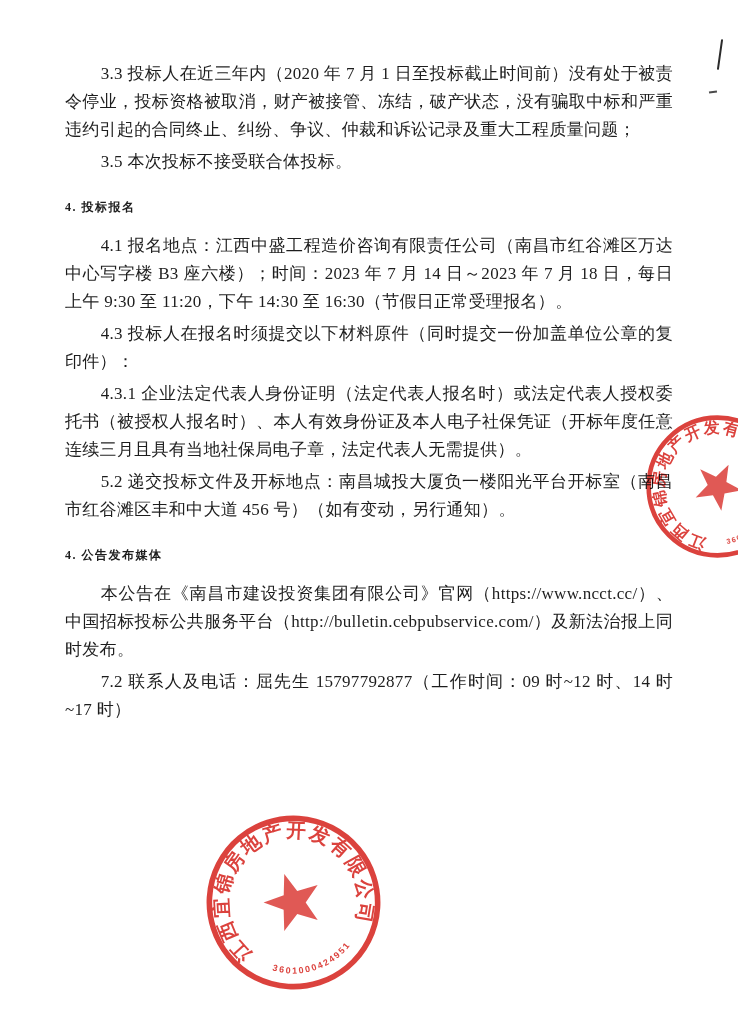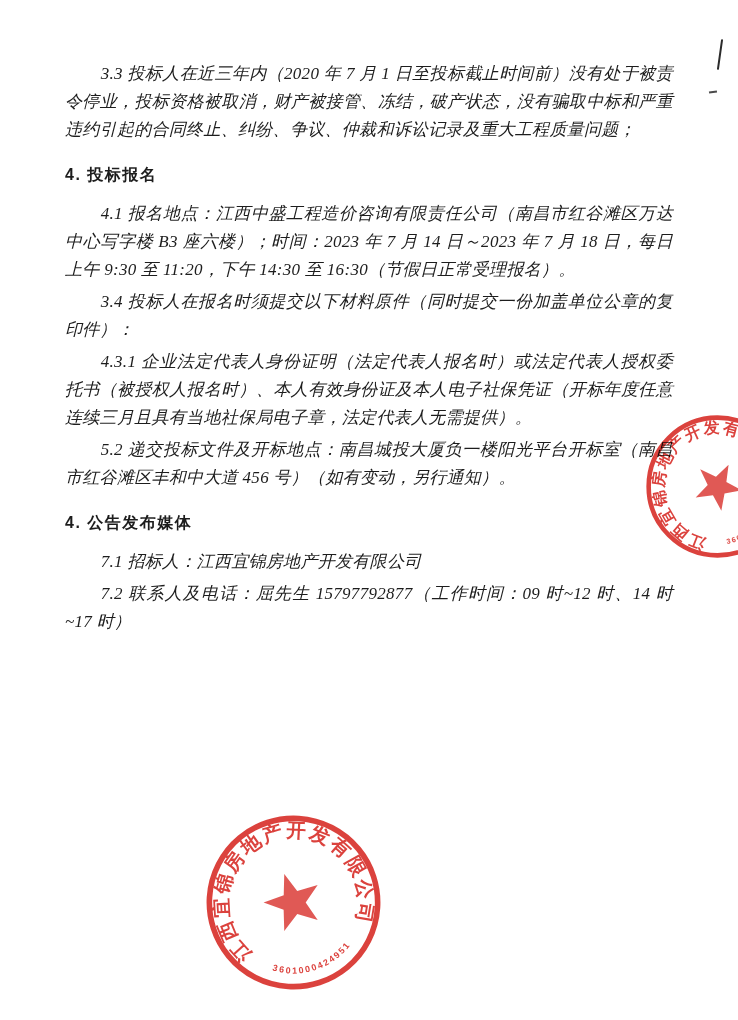--- a/index.html
+++ b/index.html
@@ -7,24 +7,24 @@
     width:738px; height:1020px; position:relative; overflow:hidden;
     background:#ffffff; color:#1d1d1d;
     font-family:"Liberation Serif", serif;
   }
   .content {
     position:absolute; left:65px; top:56px; width:612px;
     font-size:17px; line-height:28px;
     text-align:justify; text-justify:inter-ideograph;
     letter-spacing:0.3px;
   }
-  .para { margin:4px 4px 0 0; text-indent:2.1em;font-style:italic; }
+  .para { margin:4px 4px 0 0; text-indent:2.1em; }
   .heading {
-    font-family:Liberation Sans, sans-serif;
-    font-size:16px; font-weight:bold; line-height:28px;
+    font-family:Liberation Serif, serif;
+    font-size:12px; font-weight:bold; line-height:28px;
     margin:17px 0 11px 0; letter-spacing:1.5px;
   }
   .u { text-decoration:underline; text-underline-offset:3px; }
   .stamp { position:absolute; mix-blend-mode:multiply; opacity:0.93; }
   .stamp circle { stroke:#d9332e; fill:none; }
   .stamp polygon { fill:#d9332e; opacity:0.88; }
   .stamp .stamp-name-text {
     fill:#d9332e; font-family:"Liberation Sans", sans-serif;
     font-weight:bold; font-size:21px; letter-spacing:2.5px;
   }
@@ -41,31 +41,32 @@
   .pen-dash {
     position:absolute; left:709px; top:91px; width:8px; height:2px;
     background:#4a4a4a; transform:rotate(-8deg);
   }
 </style>
 </head>
 <body>
 
 <div class="content">
   <p class="para">3.3 投标人在近三年内（2020 年 7 月 1 日至投标截止时间前）没有处于被责令停业，投标资格被取消，财产被接管、冻结，破产状态，没有骗取中标和严重违约引起的合同终止、纠纷、争议、仲裁和诉讼记录及重大工程质量问题；</p>
+  <p class="para">3.5 本次投标不接受联合体投标。</p>
 
   <div class="heading">4. 投标报名</div>
   <p class="para">4.1 报名地点：江西中盛工程造价咨询有限责任公司（南昌市红谷滩区万达中心写字楼 B3 座六楼）；时间：2023 年 7 月 14 日～2023 年 7 月 18 日，每日上午 9:30 至 11:20，下午 14:30 至 16:30（节假日正常受理报名）。</p>
-  <p class="para">3.4 投标人在报名时须提交以下材料原件（同时提交一份加盖单位公章的复印件）：</p>
+  <p class="para">4.3 投标人在报名时须提交以下材料原件（同时提交一份加盖单位公章的复印件）：</p>
   <p class="para">4.3.1 企业法定代表人身份证明（法定代表人报名时）或法定代表人授权委托书（被授权人报名时）、本人有效身份证及本人电子社保凭证（开标年度任意连续三月且具有当地社保局电子章，法定代表人无需提供）。</p>
 
   <p class="para">5.2 递交投标文件及开标地点：南昌城投大厦负一楼阳光平台开标室（南昌市红谷滩区丰和中大道 456 号）（如有变动，另行通知）。</p>
 
   <div class="heading">4. 公告发布媒体</div>
+  <p class="para">本公告在《南昌市建设投资集团有限公司》官网（https://www.ncct.cc/）、中国招标投标公共服务平台（http://bulletin.cebpubservice.com/）及新法治报上同时发布。</p>
 
-  <p class="para">7.1 招标人：江西宜锦房地产开发有限公司</p>
   <p class="para">7.2 联系人及电话：屈先生 15797792877（工作时间：09 时~12 时、14 时~17 时）</p>
 </div>
 
 <svg class="stamp stamp-bottom" width="187" height="187" viewBox="0 0 200 200">
   <circle cx="100" cy="100" r="90" stroke-width="6"></circle>
   <path id="nameArcB" d="M 42.7,140.2 A 70,70 0 1 1 157.3,140.2" fill="none"></path>
   <text class="stamp-name-text">
     <textPath href="#nameArcB" startOffset="2">江西宜锦房地产开发有限公司</textPath>
   </text>
   <path id="numArcB" d="M 51.1,158.2 A 76,76 0 0 0 148.9,158.2" fill="none"></path>

